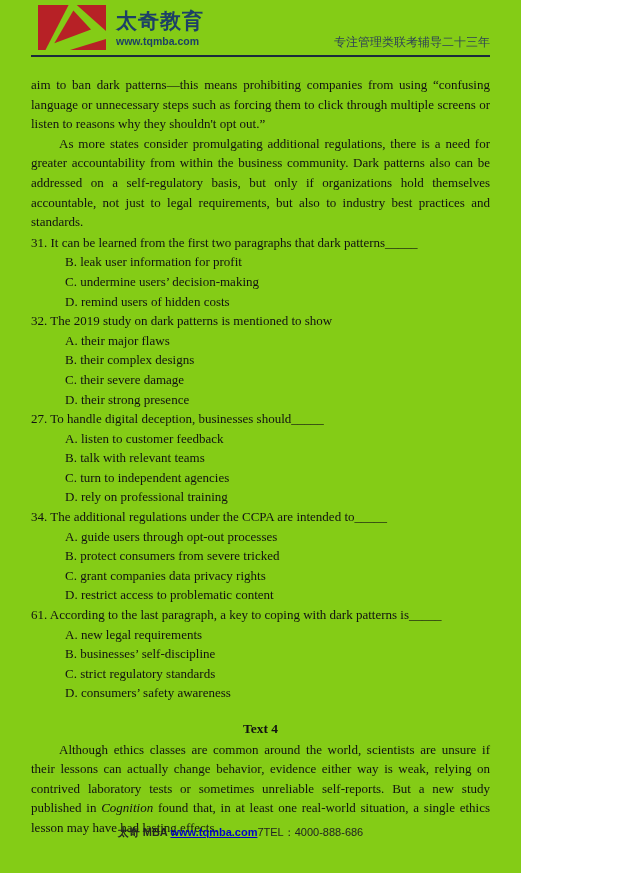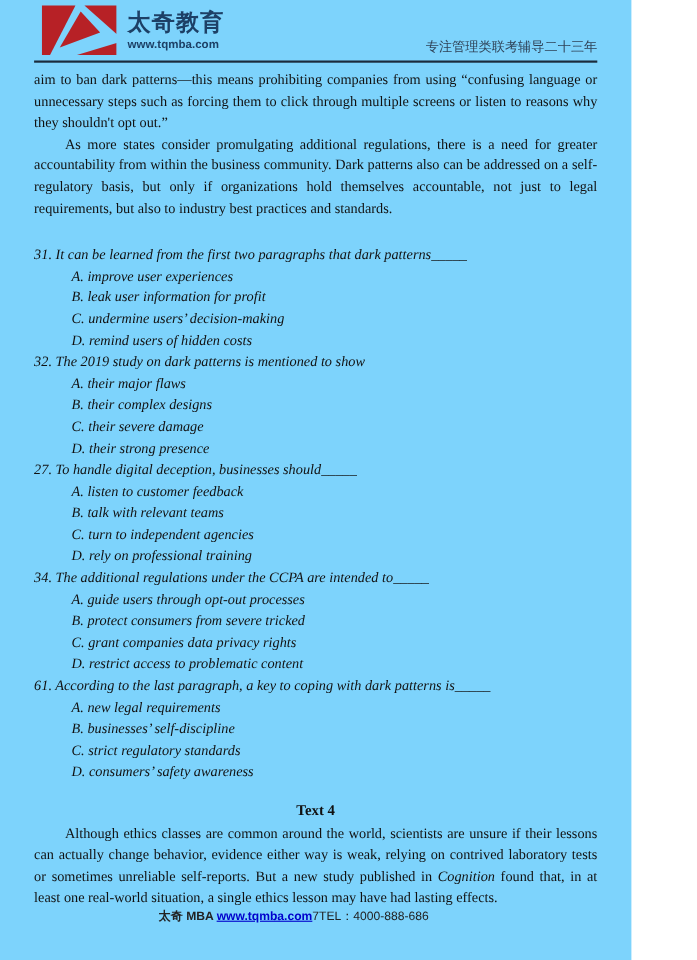--- a/index.html
+++ b/index.html
@@ -1,20 +1,20 @@
 <!DOCTYPE html>
 <html><head>
 <meta charset="utf-8">
 <style>
   * { margin:0; padding:0; box-sizing:border-box; }
   html,body { background:#ffffff; }
   .page {
     position:relative;
-    width:574px; height:873px;
-    background:#7dd3fc;
+    width:521px; height:873px;
+    background:#84cc16;
     font-family:"Liberation Serif", serif;
     color:#111111;
     overflow:hidden;
   }
   
   .header {
     position:relative;
     margin:0 31px;
     height:57px;
     border-bottom:2px solid #1b2b3c;
@@ -36,27 +36,27 @@
     color:#1d4066; margin-top:2px;
   }
   .slogan {
     position:absolute; right:0; bottom:4px;
     font-size:12px; color:#2f4257;
     font-family:"Liberation Serif", serif;
   }
   
   .content {
     margin:0 31px;
-    padding-top:5px;
+    padding-top:18px;
     font-size:13px; line-height:19.6px;
     text-align:justify;
   }
   .para { text-align:justify; }
   .para.indent { text-indent:28px; }
-  .questions { margin-top:22px;font-style:italic; }
+  .questions { margin-top:1px; }
   .q-stem { text-align:left; }
   .q-option { padding-left:34px; text-align:left; }
   .text4-heading {
     margin-top:16px;
     text-align:center; font-weight:bold; font-size:13.5px;
   }
   .text4-para { text-indent:28px; margin-top:1px; }
   .italic { font-style:italic; }
   
   .footer {
@@ -95,21 +95,20 @@
 
   <div class="content">
 
     <p class="para">aim to ban dark patterns—this means prohibiting companies from using “confusing language or unnecessary steps such as forcing them to click through multiple screens or listen to reasons why they shouldn't opt out.”</p>
     <p class="para indent">As more states consider promulgating additional regulations, there is a need for greater accountability from within the business community. Dark patterns also can be addressed on a self-regulatory basis, but only if organizations hold themselves accountable, not just to legal requirements, but also to industry best practices and standards.</p>
 
     <div class="questions">
 
       <div class="question">
         <div class="q-stem">31. It can be learned from the first two paragraphs that dark patterns_____</div>
-        <div class="q-option">A. improve user experiences</div>
         <div class="q-option">B. leak user information for profit</div>
         <div class="q-option">C. undermine users’ decision-making</div>
         <div class="q-option">D. remind users of hidden costs</div>
       </div>
 
       <div class="question">
         <div class="q-stem">32. The 2019 study on dark patterns is mentioned to show</div>
         <div class="q-option">A. their major flaws</div>
         <div class="q-option">B. their complex designs</div>
         <div class="q-option">C. their severe damage</div>

